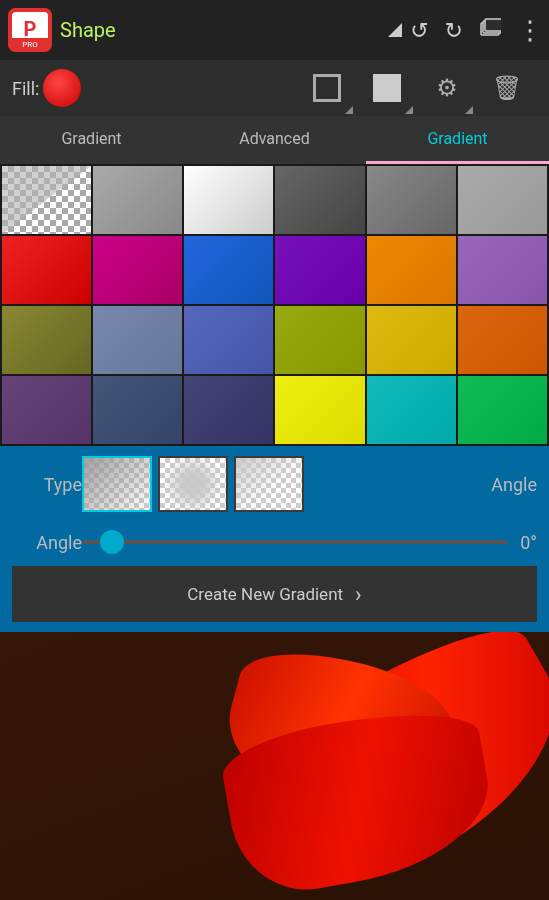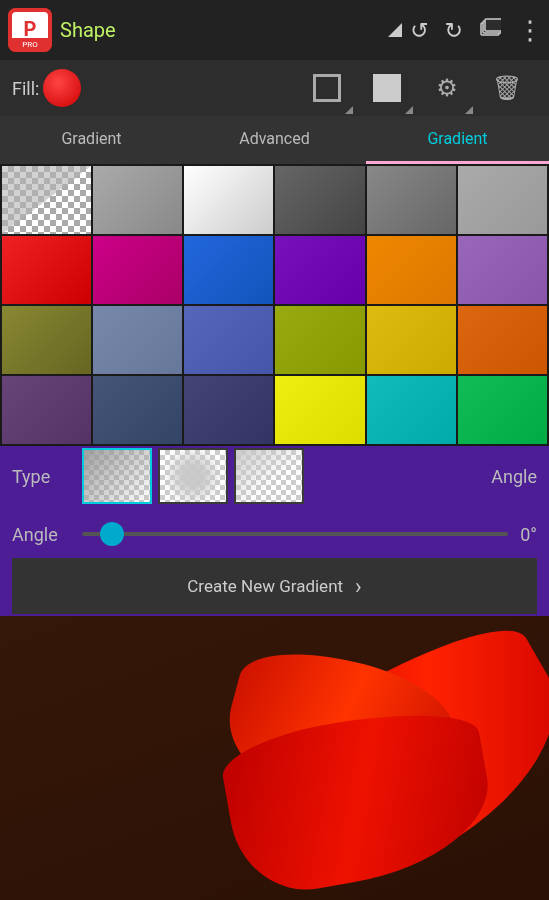--- a/index.html
+++ b/index.html
@@ -208,22 +208,23 @@
         linear-gradient(-45deg, #aaa 25%, transparent 25%),
         linear-gradient(45deg, transparent 75%, #aaa 75%),
         linear-gradient(-45deg, transparent 75%, #aaa 75%);
       background-size: 12px 12px;
       background-position: 0 0, 0 6px, 6px -6px, -6px 0px;
       background-color: #fff;
     }
 
     
     .gradient-section {
-      background: #4c1d95;
-      padding: 2px 12px;
+      background: #0369a1;
+      padding: 10px 12px;
+      text-align: right;
     }
     .type-row {
       display: flex;
       align-items: center;
       margin-bottom: 10px;
     }
     .type-label {
       color: #bbb;
       font-size: 18px;
       width: 70px;

